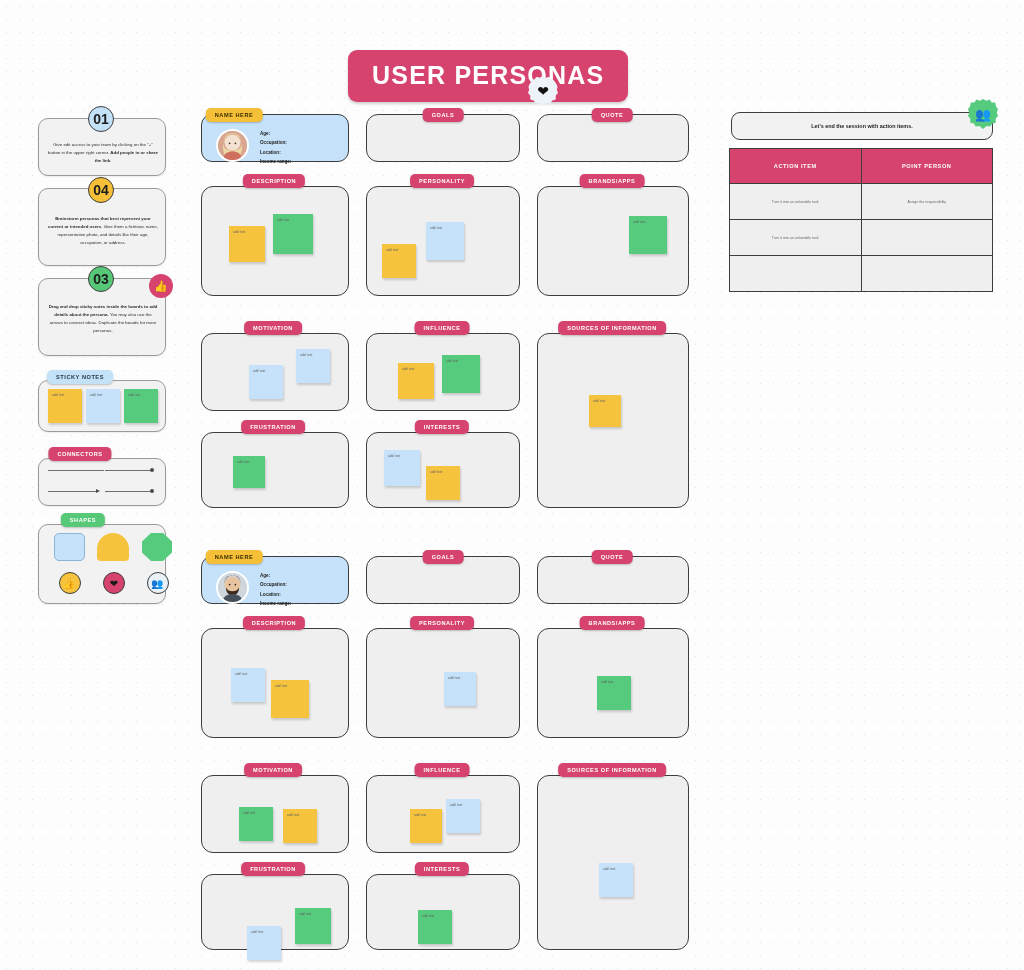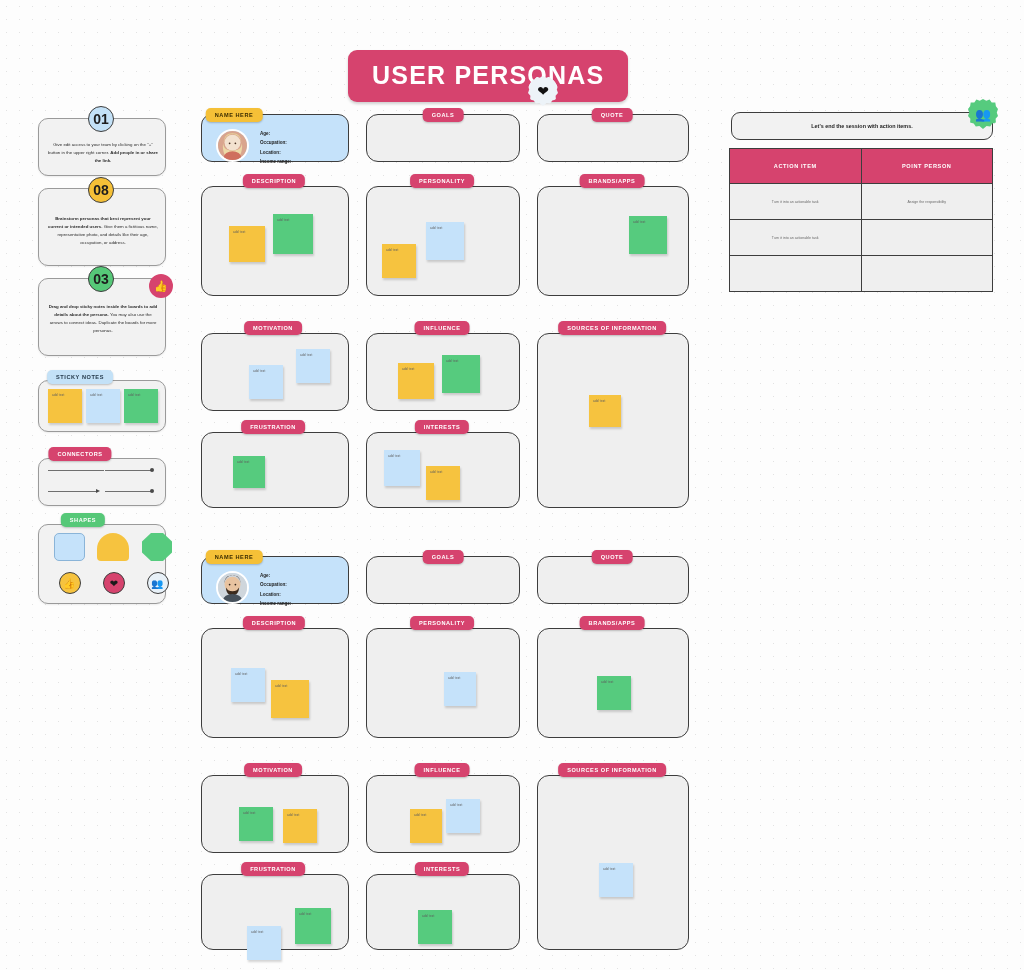--- a/index.html
+++ b/index.html
@@ -231,21 +231,21 @@
   </div>
 
   <div id="sidebar">
       <div class="card-white" style="left:38px; top:118px; width:128px; height:58px;">
         <div class="instr" style="position:absolute; left:0; top:22px; width:128px;">Give edit access to your team by clicking on the "+" button in the upper right corner. <b>Add people in or share the link.</b></div>
       </div>
       <div class="numbadge b1" style="left:88px; top:106px;">01</div>
       <div class="card-white" style="left:38px; top:188px; width:128px; height:78px;">
         <div class="instr" style="position:absolute; left:0; top:26px; width:128px;"><b>Brainstorm personas that best represent your current or intended users. </b>Give them a fictitious name, representative photo, and details like their age, occupation, or address.</div>
       </div>
-      <div class="numbadge b2" style="left:88px; top:177px;">08</div>
+      <div class="numbadge b2" style="left:88px; top:177px;">04</div>
       <div class="card-white" style="left:38px; top:278px; width:128px; height:78px;">
         <div class="instr" style="position:absolute; left:0; top:24px; width:128px;"><b>Drag and drop sticky notes inside the boards to add details about the persona. </b>You may also use the arrows to connect ideas. Duplicate the boards for more personas.</div>
       </div>
       <div class="numbadge b3" style="left:88px; top:266px;">03</div>
       <div class="thumb-pink" style="left:149px; top:274px;">👍</div>
       <div class="card-white" style="left:38px; top:380px; width:128px; height:52px;"></div>
       <div class="tab blue" style="left:80px; top:370px;">STICKY NOTES</div>
       <div class="sticky yellow" style="left:48px; top:389px; width:34px; height:34px;">
         <span>add text</span>
       </div>

